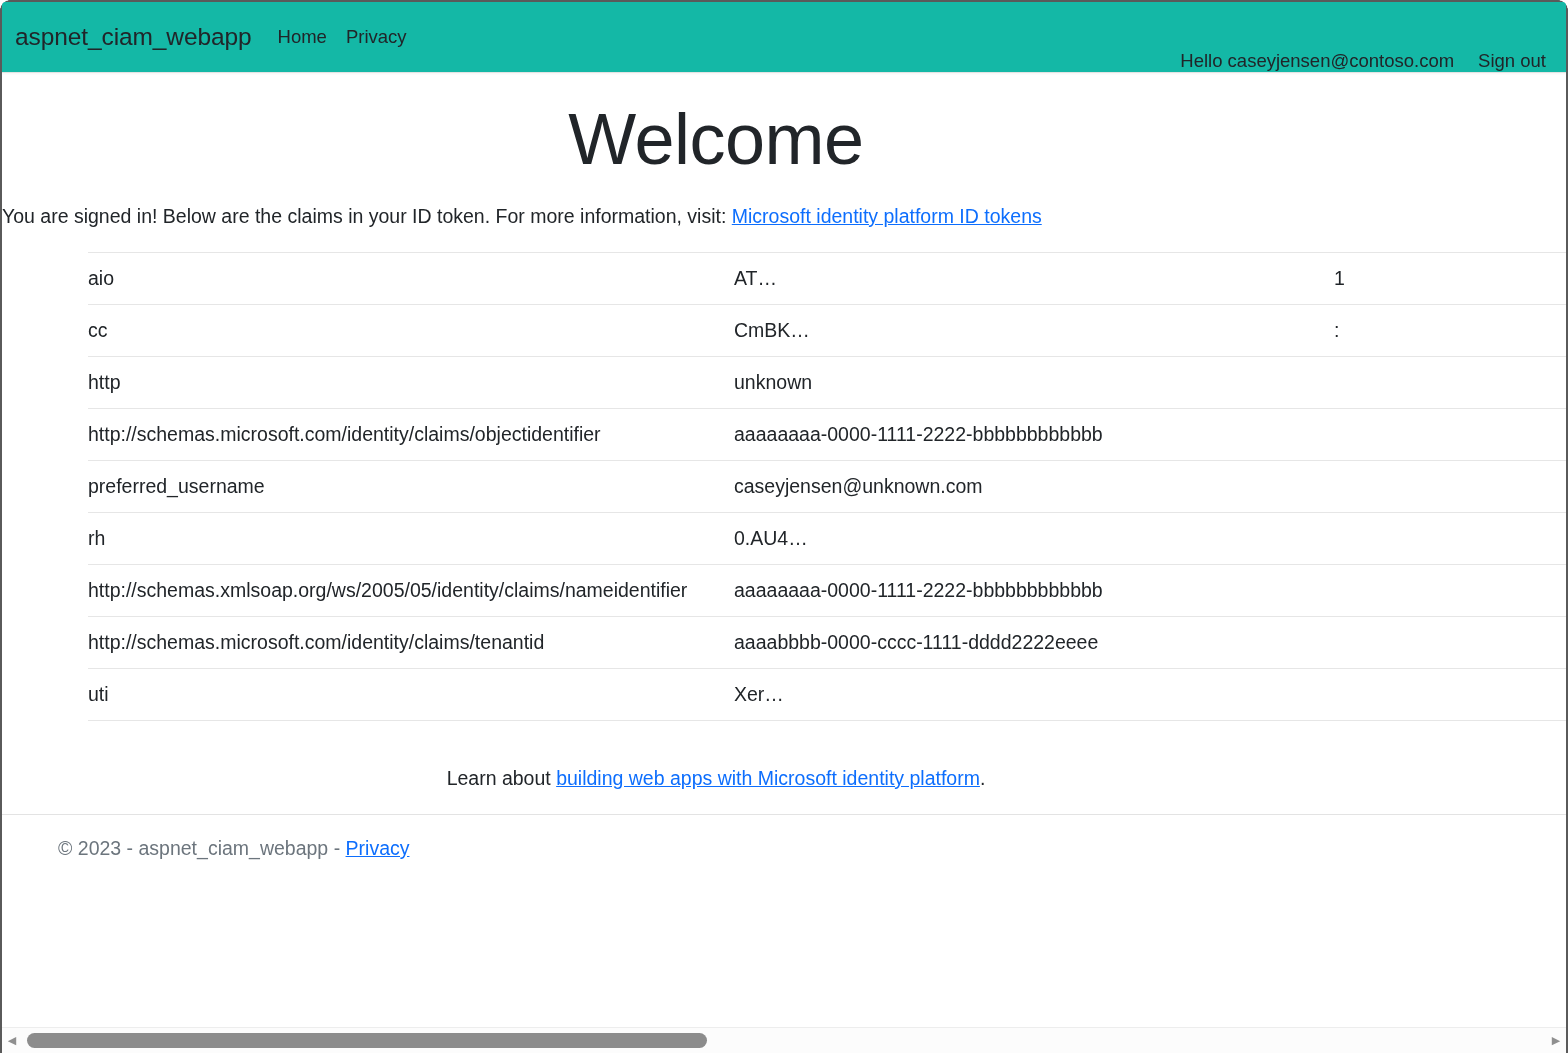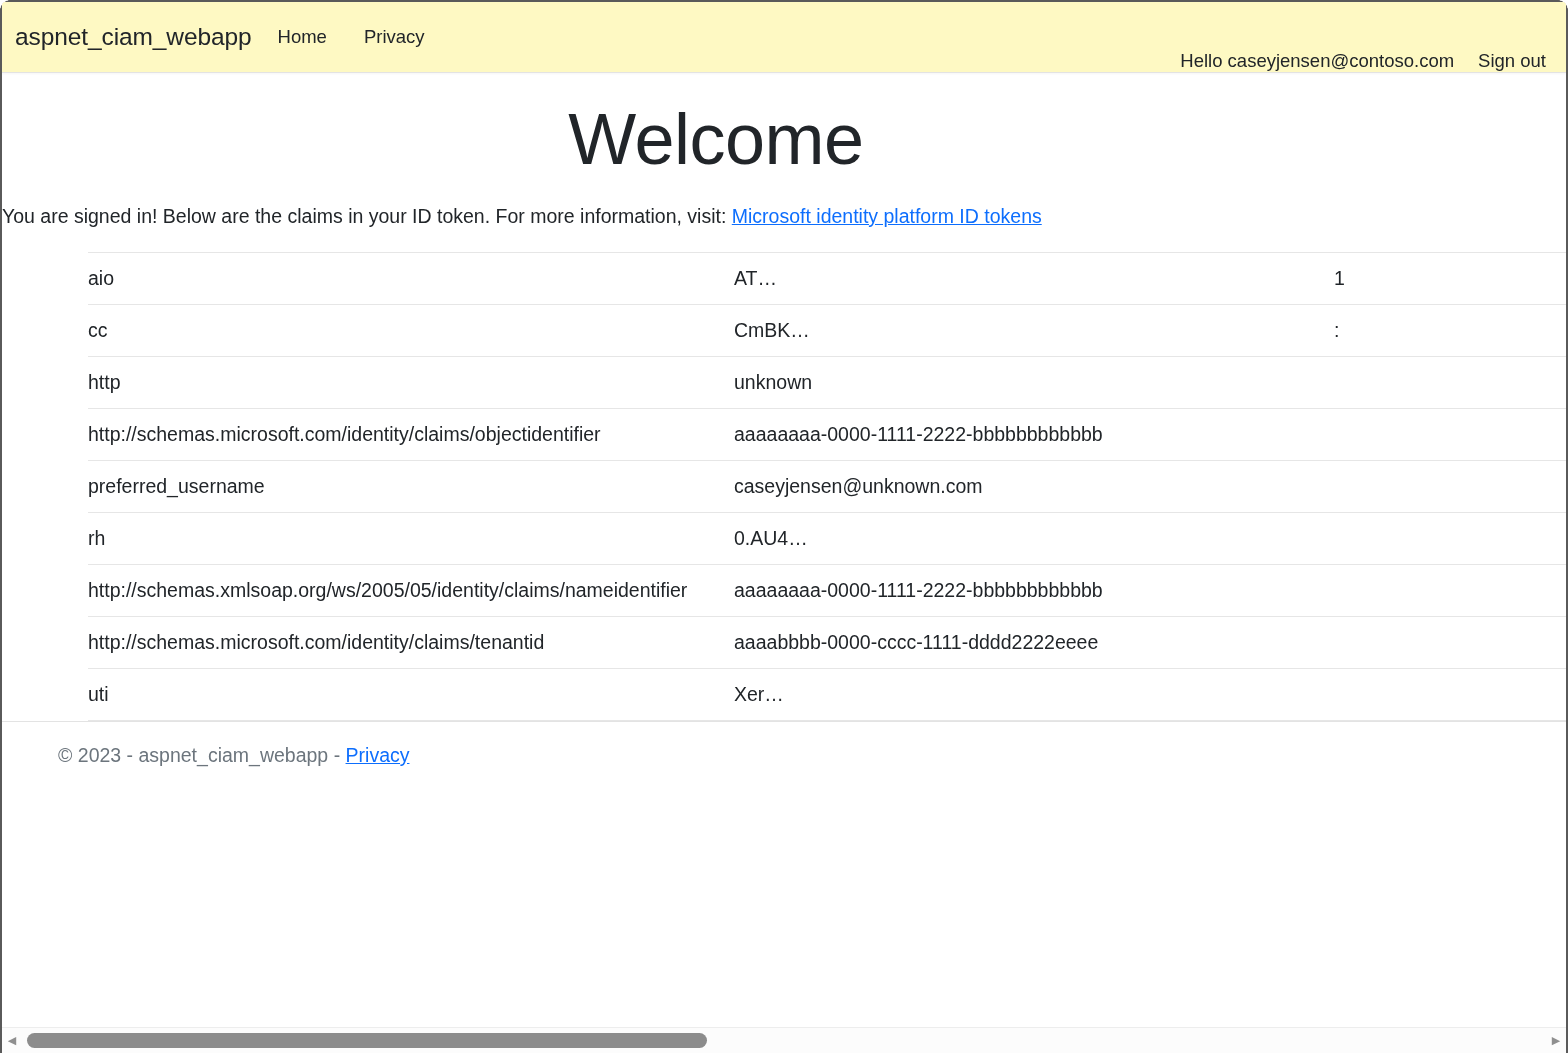--- a/index.html
+++ b/index.html
@@ -48,21 +48,21 @@
     height: 1023px;
     background: #ffffff;
     overflow: hidden;
   }
 
   
   #navbar {
     position: relative;
     height: 71px;
     width: 1564px;
-    background: #fef9c3;
+    background: #14b8a6;
     border-bottom: 1px solid #e3e3e3;
     box-shadow: 0 1px 2px rgba(0,0,0,0.04);
   }
   #navbar-inner {
     position: absolute;
     left: 0; top: 0;
     width: 1564px; height: 70px;
     display: flex;
     align-items: center;
   }
@@ -70,21 +70,21 @@
     margin-left: 13px;
     font-size: 24.5px;
     color: #212529;
     letter-spacing: -0.1px;
     white-space: nowrap;
   }
   #nav-links {
     display: flex;
     align-items: center;
     margin-left: 26px;
-    gap: 37px;
+    gap: 19px;
   }
   .nav-link {
     font-size: 18.5px;
     color: #212529;
     text-decoration: none;
     white-space: nowrap;
   }
   #nav-right {
     position: absolute;
     right: 20px;
@@ -320,20 +320,21 @@
             </tr>
             <tr>
               <td class="claim-type">uti</td>
               <td class="claim-value"><span>Xer</span><span class="ellipsis-dots">…</span></td>
               <td class="claim-extra"></td>
             </tr>
           </tbody>
         </table>
       </div>
 
+      <p id="learn-more"><span>Learn about </span><a class="inline-link" href="#">building web apps with Microsoft identity platform</a><span>.</span></p>
 
     </main>
 
     <footer id="footer">
       <span>© 2023 - aspnet_ciam_webapp - </span><a href="#">Privacy</a>
     </footer>
 
   </div>
 
   <div id="h-scrollbar">

